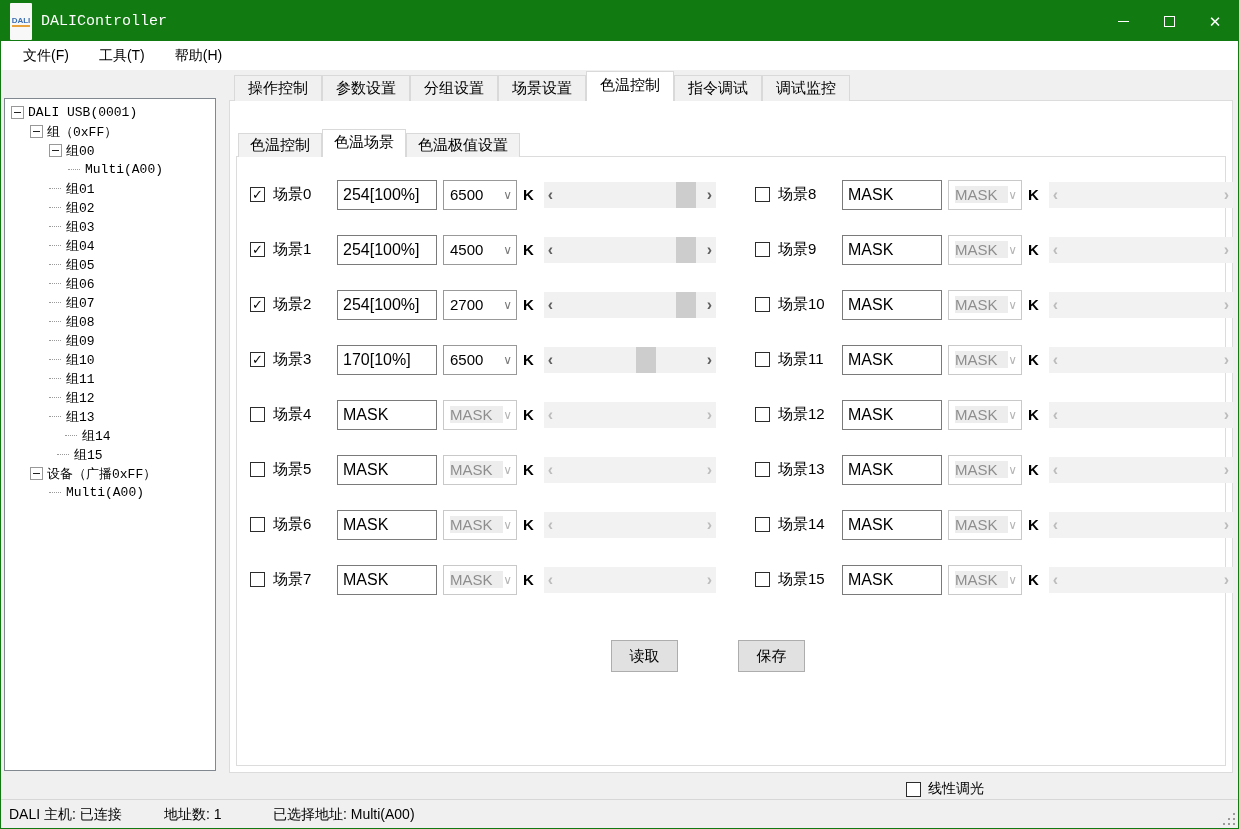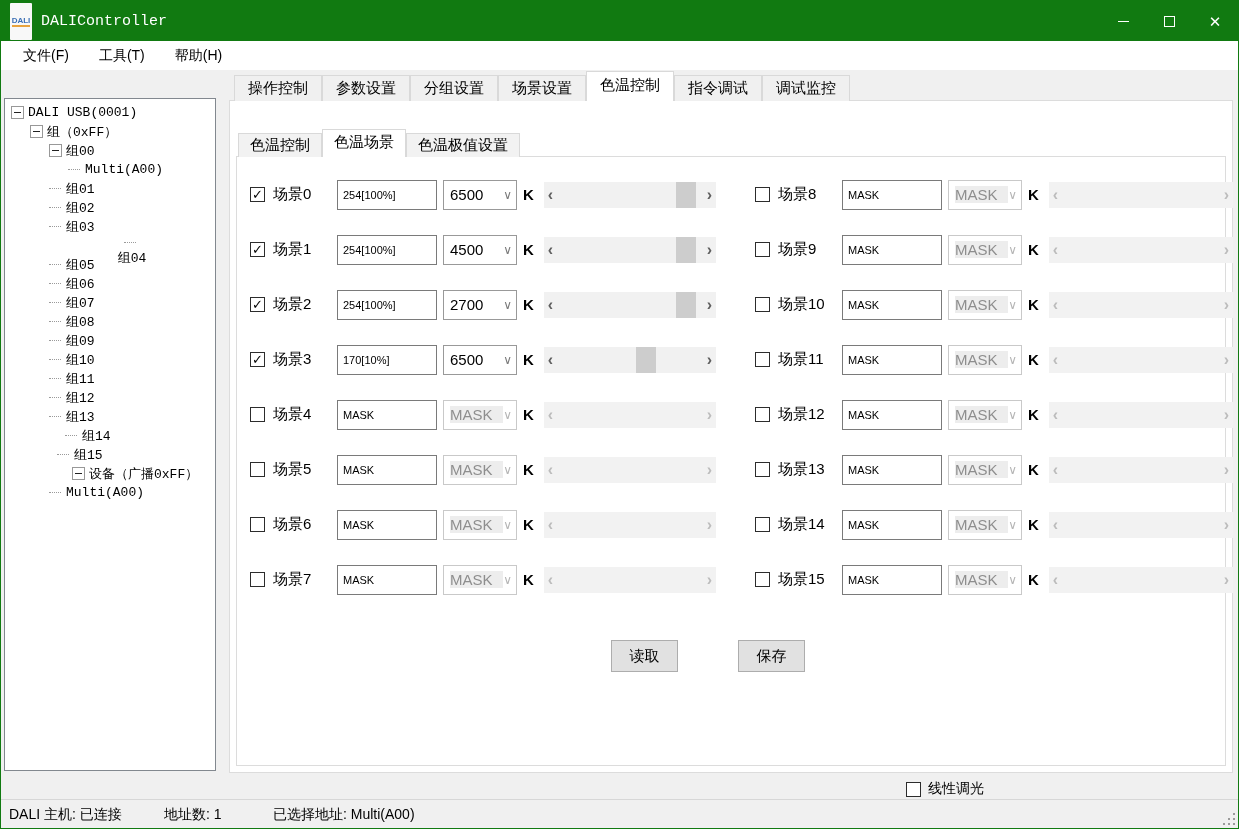--- a/index.html
+++ b/index.html
@@ -59,21 +59,21 @@
   .scene-col { position:absolute; top:10px; }
   .scene-col.left  { left:13px;  width:466px; }
   .scene-col.right { left:518px; width:478px; }
   .scene-row { height:55px; display:flex; align-items:center; }
   .checkbox { width:15px; height:15px; border:1px solid #2c2c2c; background:#fff; flex:none;
               display:flex; align-items:center; justify-content:center; }
   .checkbox .check { display:none; font-size:13px; line-height:13px; color:#000; }
   .checkbox.checked .check { display:block; }
   .scene-label { width:64px; margin-left:8px; font-size:15px; flex:none; }
   .level-input { width:100px; height:30px; flex:none; border:1px solid #7a7a7a; background:#fff;
-                 font-family:"Liberation Sans", sans-serif; font-size:11px; padding:0 5px; color:#000; }
+                 font-family:"Liberation Sans", sans-serif; font-size:16px; padding:0 5px; color:#000; }
   .kelvin-select { width:74px; height:30px; flex:none; margin-left:6px; border:1px solid #999;
                    background:#fff; display:flex; align-items:center; padding:0 4px 0 6px; font-size:15px; }
   .kelvin-select .kelvin-value { flex:1; }
   .kelvin-select .chevron { color:#7a7a7a; font-size:12px; }
   .scene-row.disabled .kelvin-select { border-color:#c9c9c9; }
   .scene-row.disabled .kelvin-value { color:#8e8e8e; background:#ededed; }
   .scene-row.disabled .chevron { color:#b5b5b5; }
   .k-unit { margin-left:6px; font-weight:bold; font-size:15px; flex:none; }
   .hscroll { margin-left:10px; flex:1; height:26px; background:#f1f1f1; position:relative;
              display:flex; align-items:center; justify-content:space-between; padding:0 4px; }
@@ -151,21 +151,21 @@
     <span class="tree-label">组01</span>
   </div>
       <div class="tree-row" style="padding-left: 44px;">
     <span class="stub"></span>
     <span class="tree-label">组02</span>
   </div>
       <div class="tree-row" style="padding-left: 44px;">
     <span class="stub"></span>
     <span class="tree-label">组03</span>
   </div>
-      <div class="tree-row" style="padding-left: 44px; flex-direction: column;">
+      <div class="tree-row" style="padding-left: 44px;">
     <span class="stub"></span>
     <span class="tree-label">组04</span>
   </div>
       <div class="tree-row" style="padding-left: 44px;">
     <span class="stub"></span>
     <span class="tree-label">组05</span>
   </div>
       <div class="tree-row" style="padding-left: 44px;">
     <span class="stub"></span>
     <span class="tree-label">组06</span>
@@ -199,21 +199,21 @@
     <span class="tree-label">组13</span>
   </div>
       <div class="tree-row" style="padding-left: 44px; margin-left: 16px;">
     <span class="stub"></span>
     <span class="tree-label">组14</span>
   </div>
       <div class="tree-row" style="padding-left: 52px;">
     <span class="stub"></span>
     <span class="tree-label">组15</span>
   </div>
-      <div class="tree-row" style="padding-left: 25px; margin-left: 42px;">
+      <div class="tree-row" style="padding-left: 25px;">
     <span class="expander"></span>
     <span class="tree-label">设备（广播0xFF）</span>
   </div>
       <div class="tree-row" style="padding-left: 44px;">
     <span class="stub"></span>
     <span class="tree-label">Multi(A00)</span>
   </div>
     </div>
 
   <div class="tabstrip" id="tabstrip">

